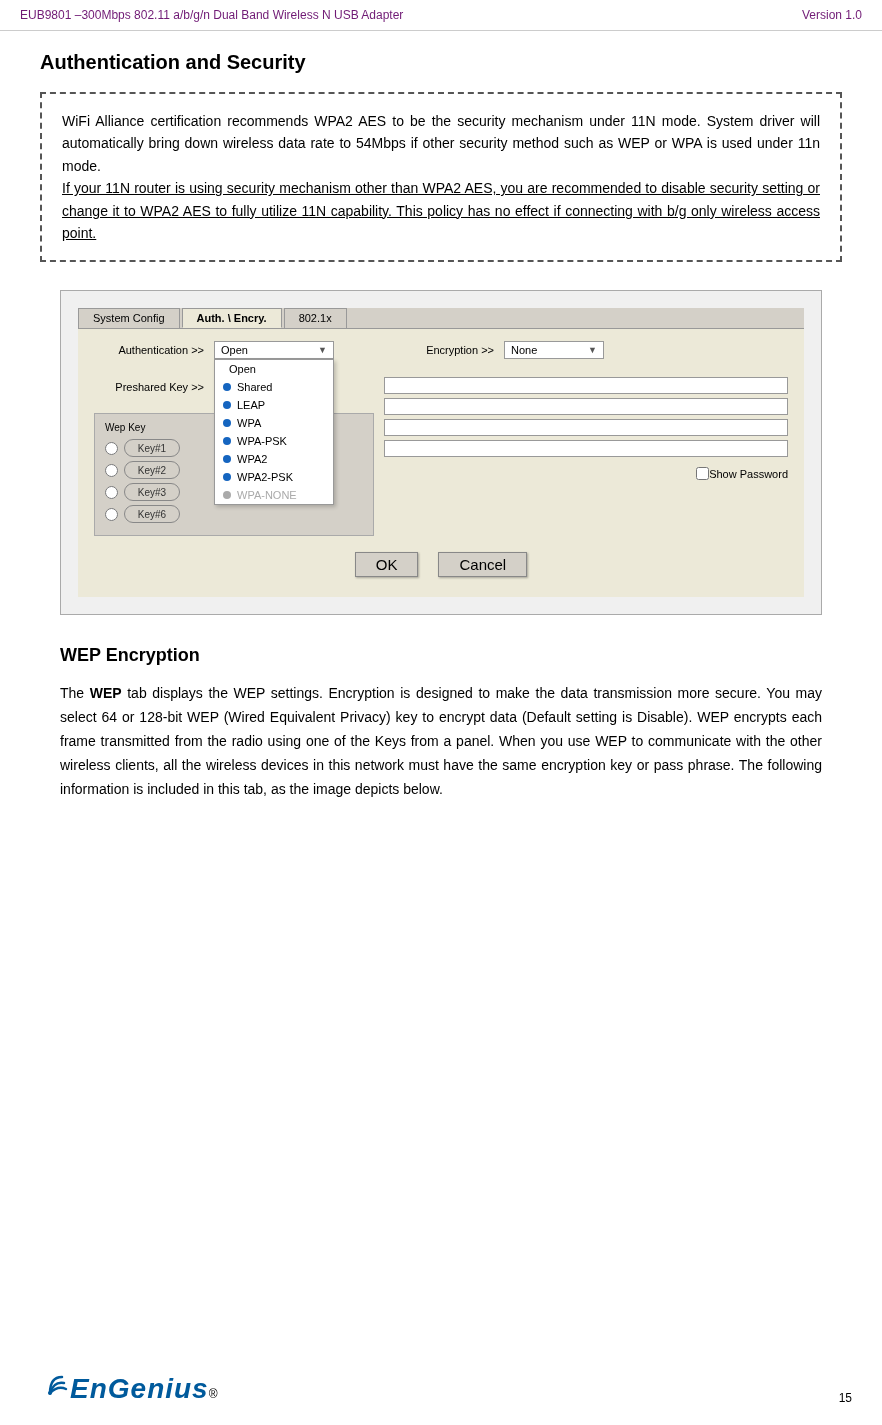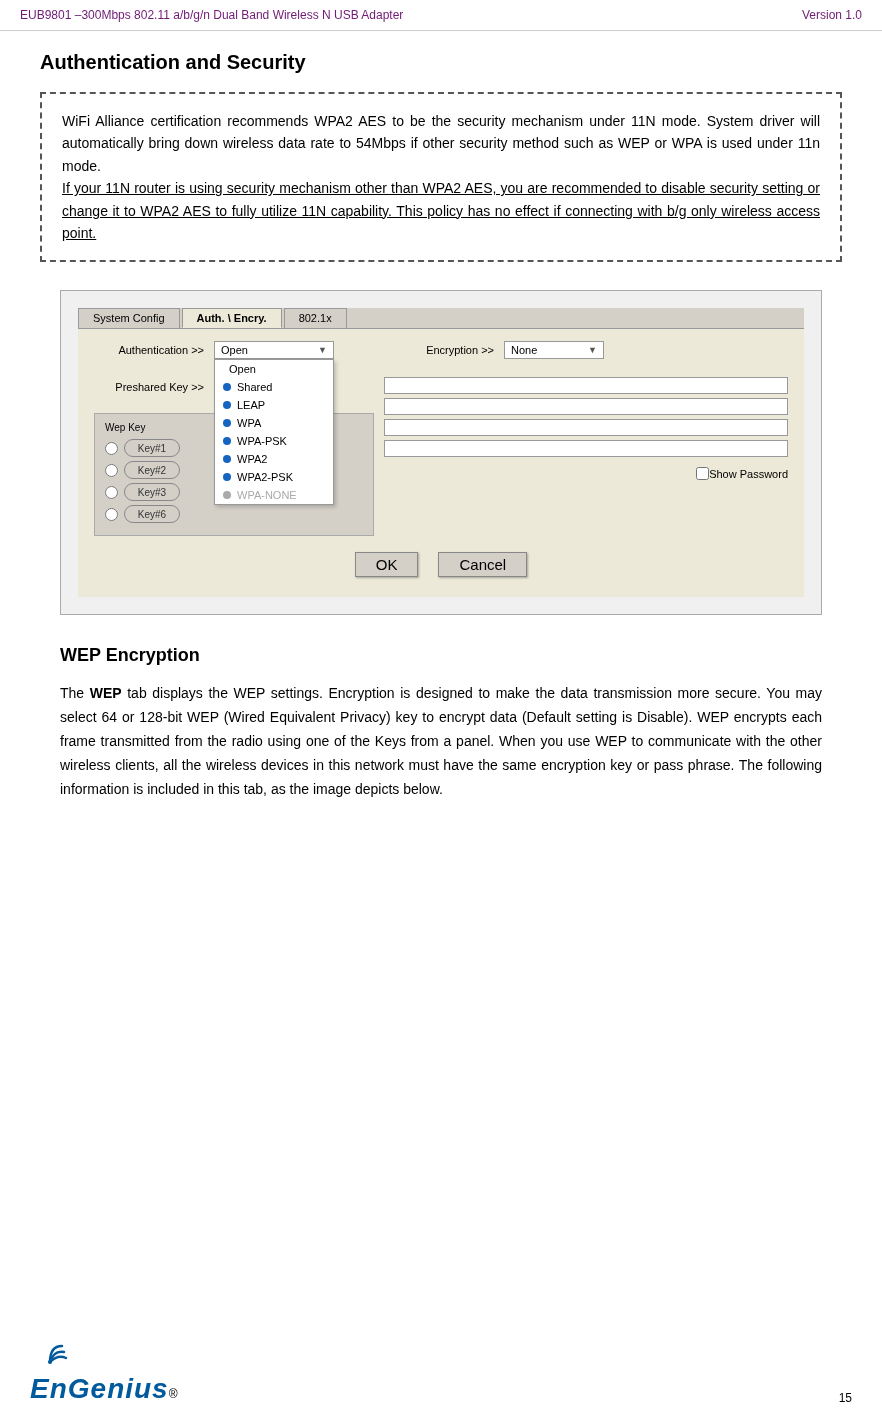--- a/index.html
+++ b/index.html
@@ -241,21 +241,21 @@
       left: 0;
       right: 0;
       display: flex;
       justify-content: space-between;
       align-items: flex-end;
       padding: 0 30px;
     }
 
     .engenius-logo {
       display: flex;
-      flex-direction: column;
+      flex-direction: row;
       align-items: flex-start;
     }
     .logo-wifi-symbol {
       font-size: 18px;
       color: #005a9c;
       margin-bottom: 2px;
     }
     .logo-text {
       font-size: 28px;
       font-weight: bold;

